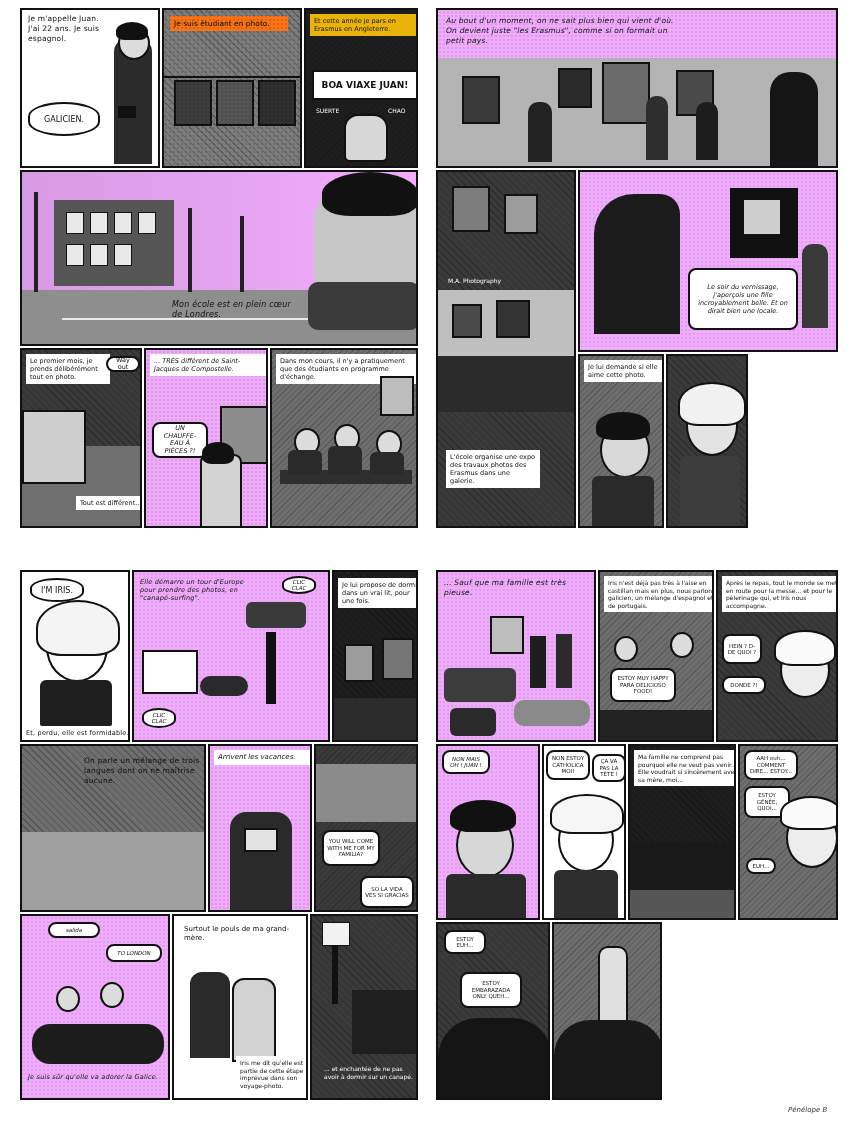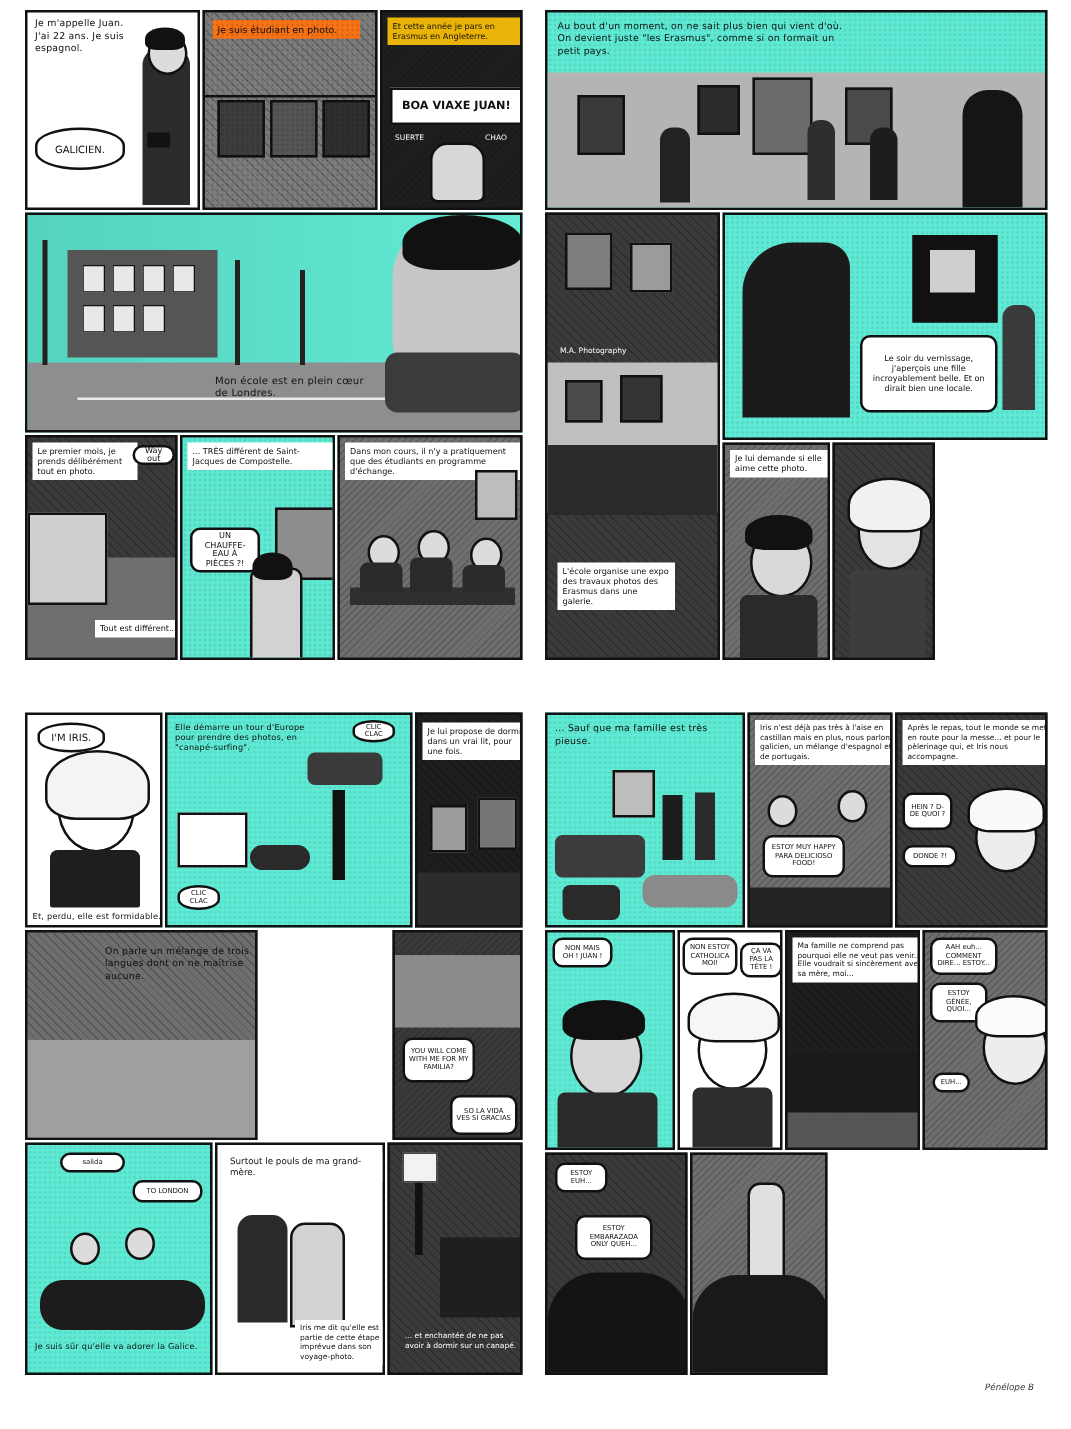--- a/index.html
+++ b/index.html
@@ -5,21 +5,21 @@
   html,body{margin:0;padding:0;background:#fff;}
   body{width:857px;height:1143px;font-family:"DejaVu Sans",sans-serif;color:#111;}
   #sheet{position:relative;width:857px;height:1143px;background:#ffffff;overflow:hidden;}
 
   
   .page{position:absolute;}
   .panel{position:absolute;box-sizing:border-box;border:2px solid #111;background:#9a9a9a;overflow:hidden;}
   .panel.white{background:#ffffff;}
   .panel.dark{background:#3a3a3a;}
   .panel.mid{background:#6e6e6e;}
-  .panel.light{background:#5eead4;}
+  .panel.light{background:#f0abfc;font-style:italic;}
   .panel.vdark{background:#1e1e1e;}
 
   
   .hatch{position:absolute;inset:0;
     background-image:repeating-linear-gradient(45deg,rgba(0,0,0,.22) 0 1px,rgba(0,0,0,0) 1px 5px);}
   .hatch2{position:absolute;inset:0;
     background-image:repeating-linear-gradient(-45deg,rgba(0,0,0,.18) 0 1px,rgba(0,0,0,0) 1px 4px);}
   .dots{position:absolute;inset:0;
     background-image:radial-gradient(rgba(0,0,0,.30) 1px,rgba(0,0,0,0) 1.2px);
     background-size:4px 4px;}
@@ -250,20 +250,26 @@
       <div class="cap w" style="left:62px;top:10px;width:116px;font-size:7.5px;color:#111;">On parle un mélange de trois langues dont on ne maîtrise aucune.</div>
       <div class="bub rect tiny" style="left:4px;top:92px;width:46px;height:30px;">
         <span>ESTOY HUNGRY JUAN!</span>
       </div>
       <div class="bub rect tiny" style="left:60px;top:128px;width:56px;height:28px;">
         <span>YO QUIERO LE FISH &amp; CHIPS!</span>
       </div>
       <div class="silh" style="left:0;top:86px;width:186px;height:82px;background:#9f9f9f;"></div>
     </div>
 
+    <div class="panel light" style="left:188px;top:174px;width:104px;height:168px;">
+      <div class="dots" style="opacity:.3;"></div>
+      <div class="capbox nb" style="left:4px;top:4px;width:96px;background:#fff;font-size:7px;">Arrivent les vacances.</div>
+      <div class="silh" style="left:20px;top:66px;width:62px;height:100px;background:#2a2a2a;border-radius:16px 16px 0 0;"></div>
+      <div class="silh" style="left:34px;top:82px;width:30px;height:20px;background:#e3e3e3;border:2px solid #111;"></div>
+    </div>
 
     <div class="panel dark" style="left:294px;top:174px;width:104px;height:168px;">
       <div class="hatch2"></div>
       <div class="bub rect tiny" style="left:6px;top:84px;width:58px;height:36px;">
         <span>YOU WILL COME WITH ME FOR MY FAMILIA?</span>
       </div>
       <div class="bub rect tiny" style="left:44px;top:130px;width:54px;height:32px;">
         <span>SO LA VIDA VES SI GRACIAS</span>
       </div>
       <div class="silh" style="left:0;top:18px;width:104px;height:58px;background:#8b8b8b;"></div>

